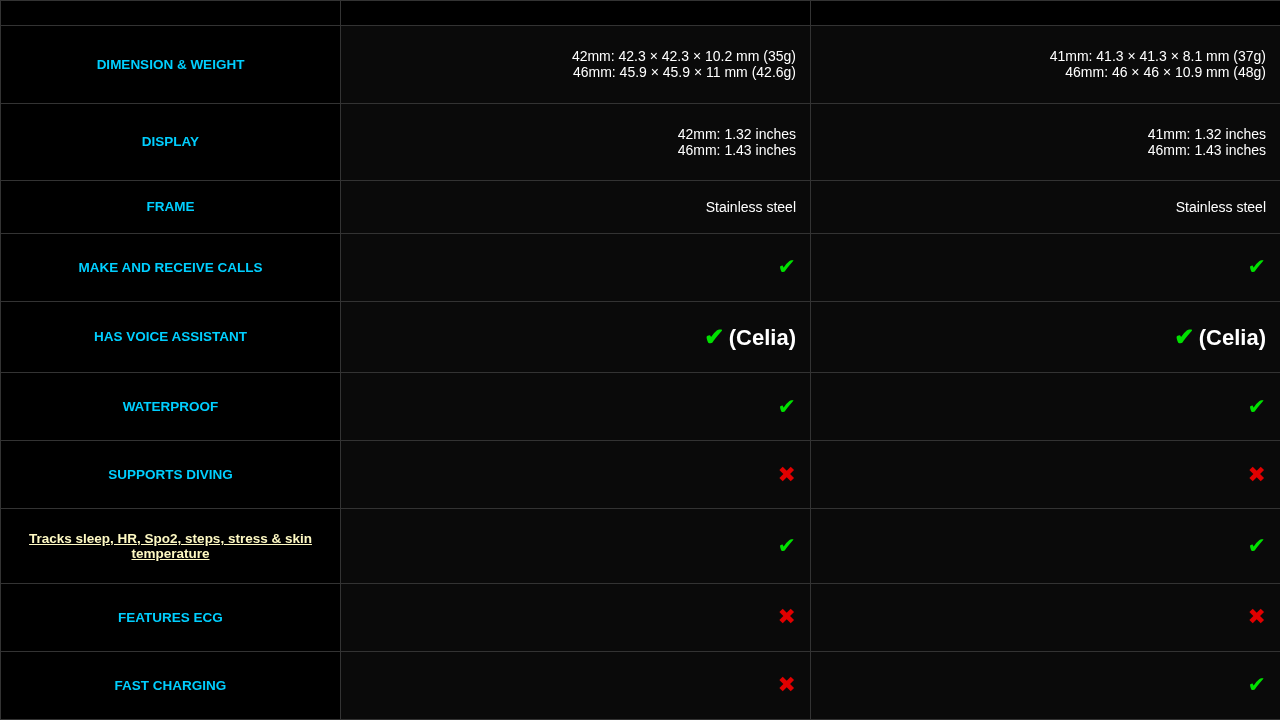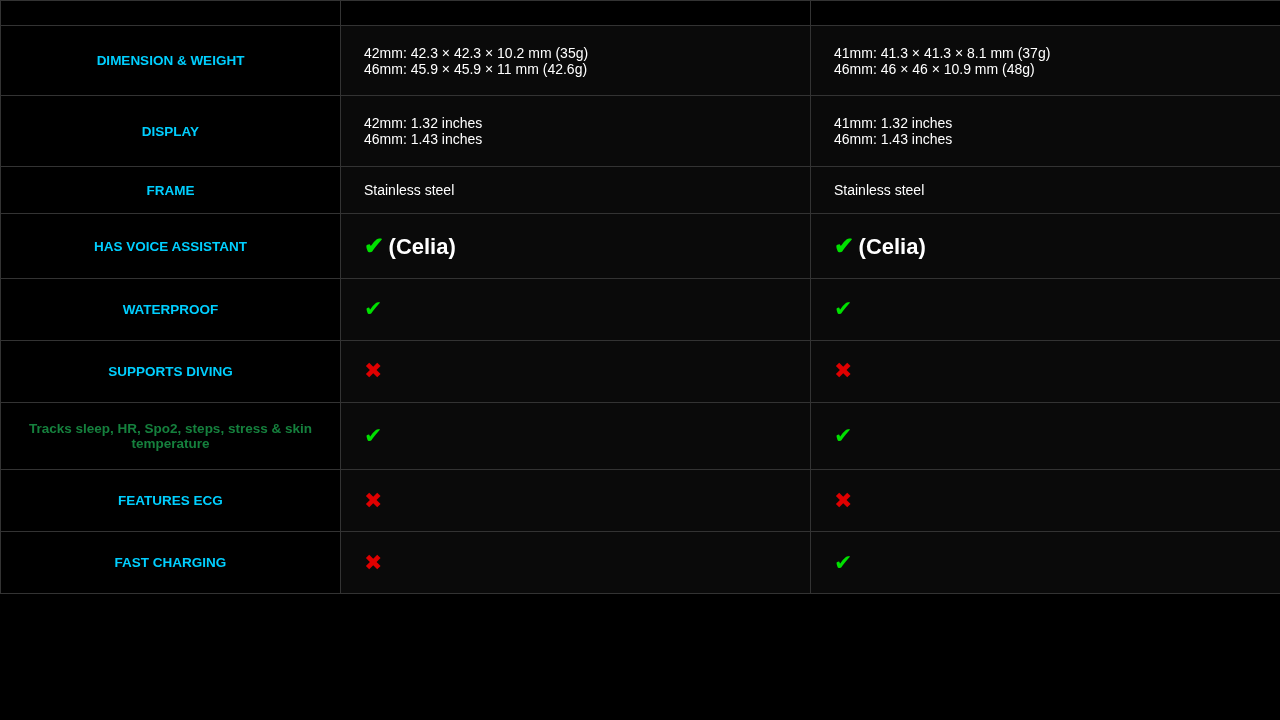--- a/index.html
+++ b/index.html
@@ -5,21 +5,21 @@
     * { margin: 0; padding: 0; box-sizing: border-box; }
     body {
       background: #000;
       width: 1280px;
       height: 720px;
       overflow: hidden;
       font-family: Arial, sans-serif;
     }
     .comparison-table {
       width: 1280px;
-      height: 594px;
+      height: 720px;
       border-collapse: collapse;
       table-layout: fixed;
     }
     .comparison-table th,
     .comparison-table td {
       border: 1px solid #333;
       padding: 8px 14px;
       vertical-align: middle;
       color: #fff;
     }
@@ -32,27 +32,28 @@
       padding: 12px;
     }
     .comparison-table td.feature-label {
       background: #000;
       text-align: center;
       font-size: 13.5px;
       font-weight: bold;
       color: #00cfff;
     }
     .comparison-table td.feature-label.green-label {
-      color: #15803d;
+      color: #fef9c3;
+      text-decoration: underline;
     }
     .comparison-table td.value-cell {
       background: #0a0a0a;
       font-size: 14px;
       color: #fff;
-      text-align: left;
+      text-align: right;
       vertical-align: middle;
       padding-left: 23px;
     }
     .check-green {
       color: #00e000;
       font-size: 22px;
     }
     .check-green-large {
       color: #00e000;
       font-size: 26px;
@@ -98,20 +99,25 @@
         <td class="feature-label">DISPLAY</td>
         <td class="value-cell"><span>42mm: 1.32 inches</span><br><span>46mm: 1.43 inches</span></td>
         <td class="value-cell"><span>41mm: 1.32 inches</span><br><span>46mm: 1.43 inches</span></td>
       </tr>
       <tr>
         <td class="feature-label">FRAME</td>
         <td class="value-cell"><span>Stainless steel</span></td>
         <td class="value-cell"><span>Stainless steel</span></td>
       </tr>
       <tr>
+        <td class="feature-label">MAKE AND RECEIVE CALLS</td>
+        <td class="value-cell"><span class="check-green">✔</span></td>
+        <td class="value-cell"><span class="check-green">✔</span></td>
+      </tr>
+      <tr>
         <td class="feature-label">HAS VOICE ASSISTANT</td>
         <td class="value-cell"><span class="voice-cell"><span class="check-green-large">✔</span> <span style="font-size:22px;color:#fff;">(Celia)</span></span></td>
         <td class="value-cell"><span class="voice-cell"><span class="check-green-large">✔</span> <span style="font-size:22px;color:#fff;">(Celia)</span></span></td>
       </tr>
       <tr>
         <td class="feature-label">WATERPROOF</td>
         <td class="value-cell"><span class="check-green">✔</span></td>
         <td class="value-cell"><span class="check-green">✔</span></td>
       </tr>
       <tr>

